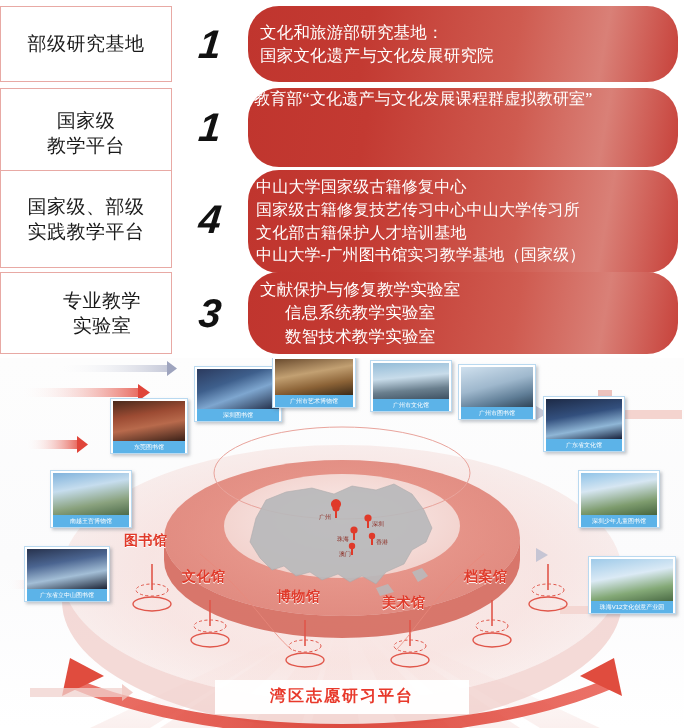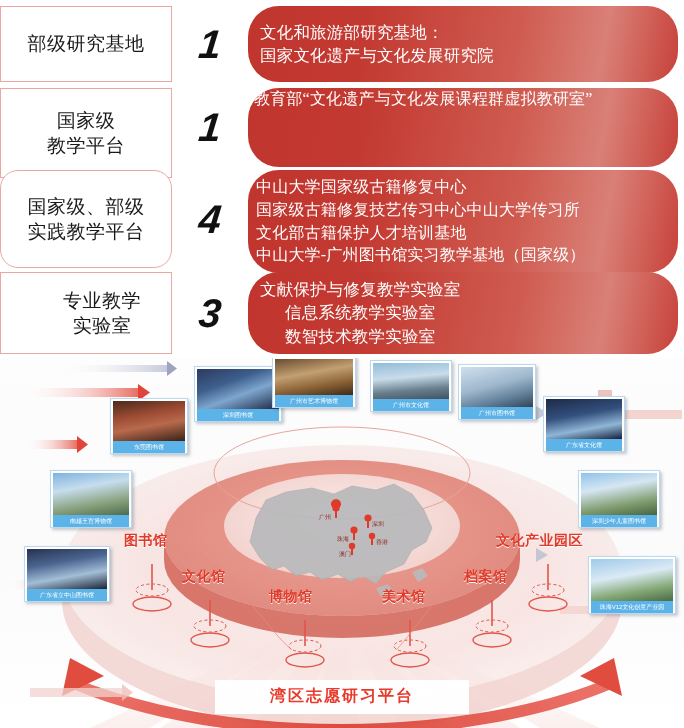--- a/index.html
+++ b/index.html
@@ -123,21 +123,21 @@
     </div>
     <div class="num-cell">
       <span class="num-label">1</span>
     </div>
     <div class="items-cell single tight" style="height:79px;padding-left:6px;">
       <span class="items-text">教育部“文化遗产与文化发展课程群虚拟教研室”</span>
     </div>
   </div>
 
   <div class="trow" style="top:170px;height:98px;">
-    <div class="cat-cell" style="height:98px;border-radius:18px;">
+    <div class="cat-cell" style="height:98px;">
       <span class="cat-label">国家级、部级
 实践教学平台</span>
     </div>
     <div class="num-cell">
       <span class="num-label">4</span>
     </div>
     <div class="items-cell tight" style="height:103px;padding-left:8px;">
       <span class="items-text">中山大学国家级古籍修复中心
 国家级古籍修复技艺传习中心中山大学传习所
 文化部古籍保护人才培训基地
@@ -357,20 +357,19 @@
         <rect x="353" y="174" width="2" height="8"></rect>
       <circle cx="372" cy="178" r="3.2"></circle>
         <rect x="371" y="180" width="2" height="7"></rect>
       <circle cx="352" cy="188" r="3.2"></circle>
         <rect x="351" y="190" width="2" height="7"></rect>
     </g>
   </svg>
 
   <div class="ring-label" style="left:124px;top:174px;">图书馆</div>
   <div class="ring-label" style="left:182px;top:210px;">文化馆</div>
-  <div class="ring-label" style="left:269px;top:230px;">博物馆</div>
-  <div class="ring-label" style="left:382px;top:230px;">美术馆</div>
+  <div class="ring-label" style="left:277px;top:230px;">博物馆</div>
+  <div class="ring-label" style="left:382px;top:236px;">美术馆</div>
   <div class="ring-label" style="left:464px;top:210px;">档案馆</div>
-  <div class="ring-label" style="left:496px;top:174px;">文化产业园区</div>
 
   <div id="platform-title" style="top:328px;position:absolute;left:0;width:684px;">湾区志愿研习平台</div>
 
 </div>
 
 </body></html>

